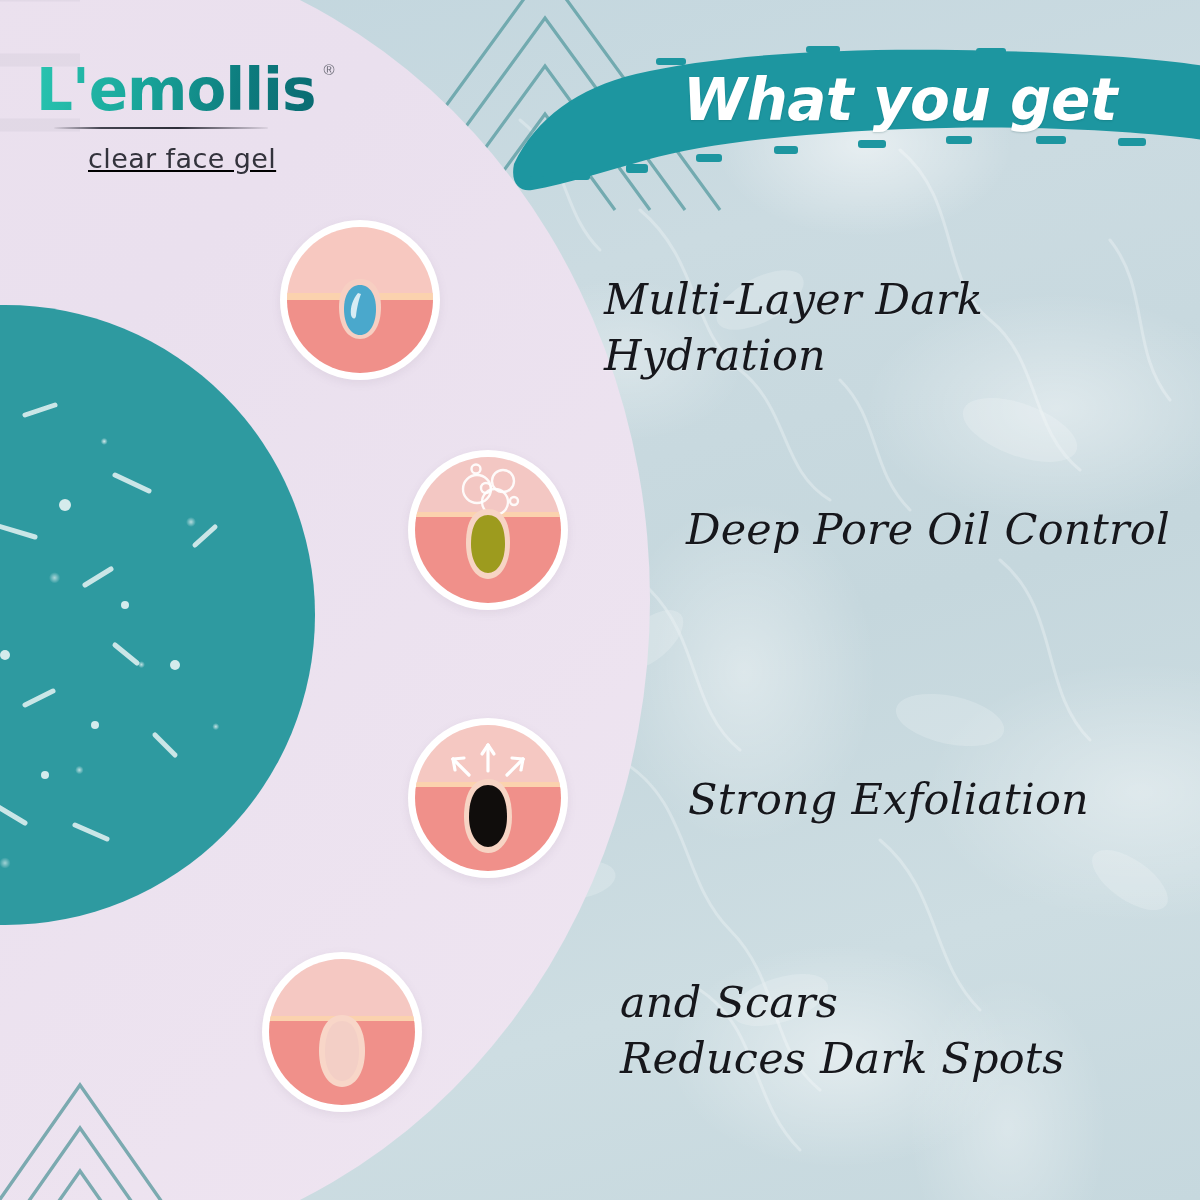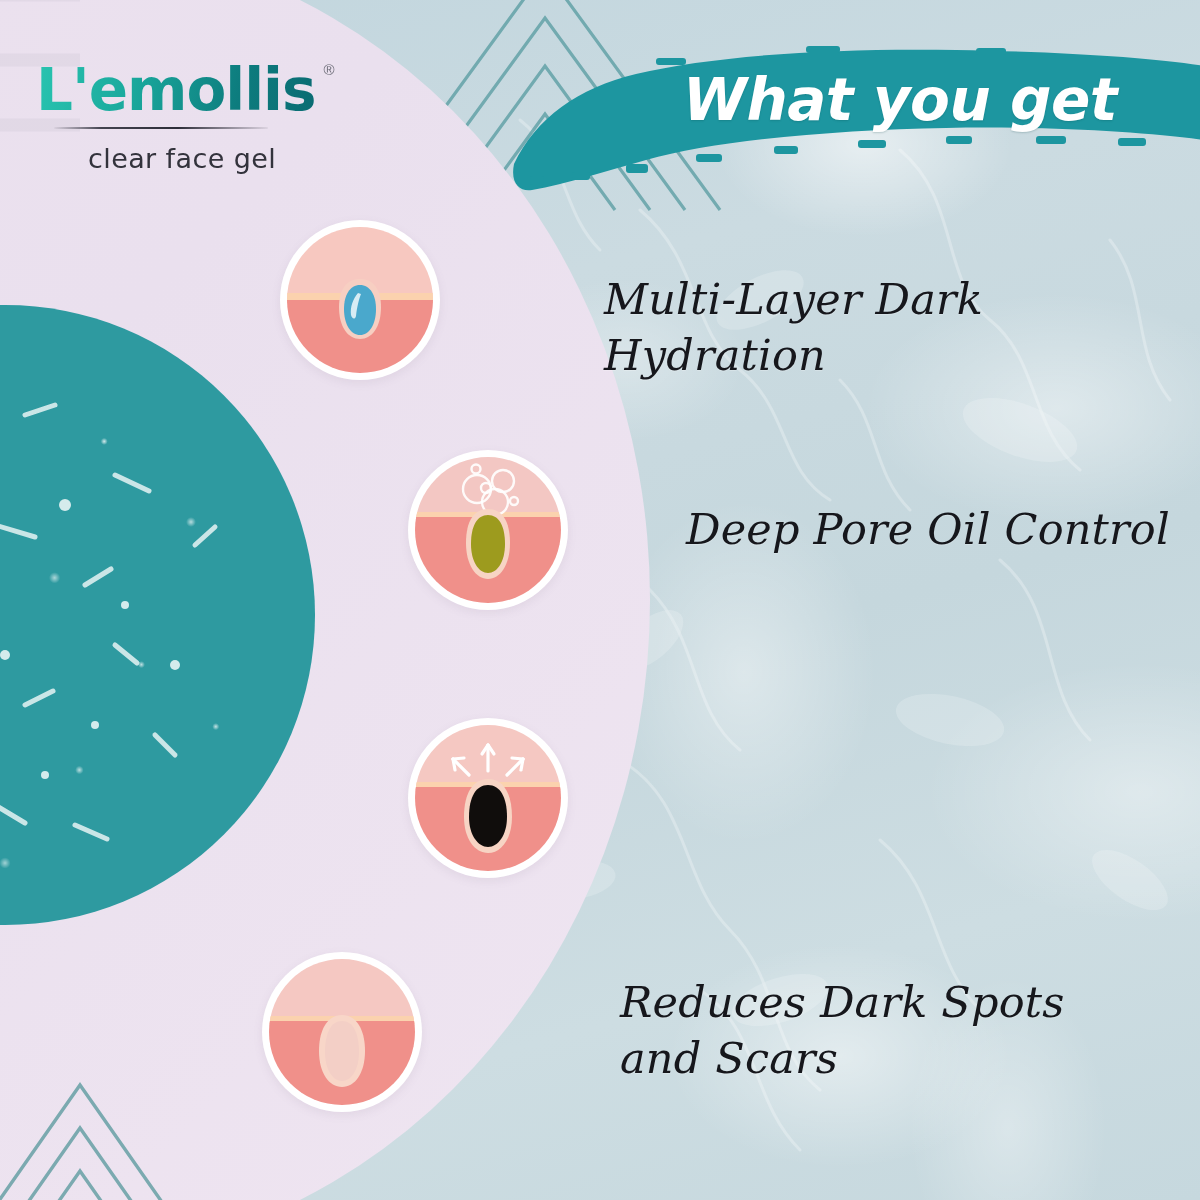--- a/index.html
+++ b/index.html
@@ -56,21 +56,21 @@
       radial-gradient(circle 6px at 62% 75%, rgba(255,255,255,.68), rgba(255,255,255,0) 70%),
       radial-gradient(circle 7px at 26% 80%, rgba(255,255,255,.62), rgba(255,255,255,0) 70%),
       radial-gradient(circle 5px at 84% 68%, rgba(255,255,255,.72), rgba(255,255,255,0) 70%),
       radial-gradient(circle 8px at 50% 90%, rgba(255,255,255,.55), rgba(255,255,255,0) 70%),
       radial-gradient(circle 6px at 12% 66%, rgba(255,255,255,.66), rgba(255,255,255,0) 70%),
       #2e9aa0;
   }
   .teal-circle-tex{position:absolute;inset:0;border-radius:50%;overflow:hidden;}
 
   
-  .logo{position:absolute;left:36px;top:60px;width:280px;}
+  .logo{position:absolute;left:36px;top:60px;width:280px;text-decoration:underline;}
   .logo-word{
     font-family:"DejaVu Sans",sans-serif;
     font-size:58px;font-weight:bold;letter-spacing:-1px;
     background:linear-gradient(100deg,#29c4b0 0%,#1aa89c 35%,#0d7c7e 72%,#0a6b72 100%);
     -webkit-background-clip:text;background-clip:text;color:transparent;
     line-height:1.05;position:relative;display:inline-block;
   }
   .logo-reg{
     position:absolute;right:-18px;top:2px;font-size:15px;color:#6d6d78;
     font-family:"Liberation Sans",sans-serif;font-weight:normal;
@@ -304,24 +304,25 @@
         <path d="M73 56 C59 56 50 70 50 92 C50 114 60 128 73 128 C86 128 96 114 96 92 C96 70 87 56 73 56 Z" fill="#f8d6c8"></path>
         <path d="M73 62 C62 62 56 74 56 93 C56 111 64 122 73 122 C82 122 90 111 90 93 C90 74 84 62 73 62 Z" fill="#f3cfc6"></path>
       </svg>
     </div>
   </div>
 
   <div class="feat-text" style="left:604px;top:272px;">Multi-Layer Dark Hydration</div>
 
   <div class="feat-text" style="left:686px;top:502px;">Deep Pore Oil Control</div>
 
+  <div class="feat-text" style="left:688px;top:772px;">Strong Exfoliation</div>
 
   <div class="feat-text" style="left:620px;top:975px;">
+    <div>and Scars</div>
     <div>Reduces Dark Spots</div>
-    <div>and Scars</div>
   </div>
 
   <svg class="deco-bottomleft" viewBox="0 0 300 230">
     <g fill="none" stroke="#56979b" stroke-width="3.4">
       <path d="M10 225 L150 25 L290 225"></path>
       <path d="M40 225 L150 68 L260 225"></path>
       <path d="M70 225 L150 111 L230 225"></path>
       <path d="M100 225 L150 154 L200 225"></path>
     </g>
   </svg>

